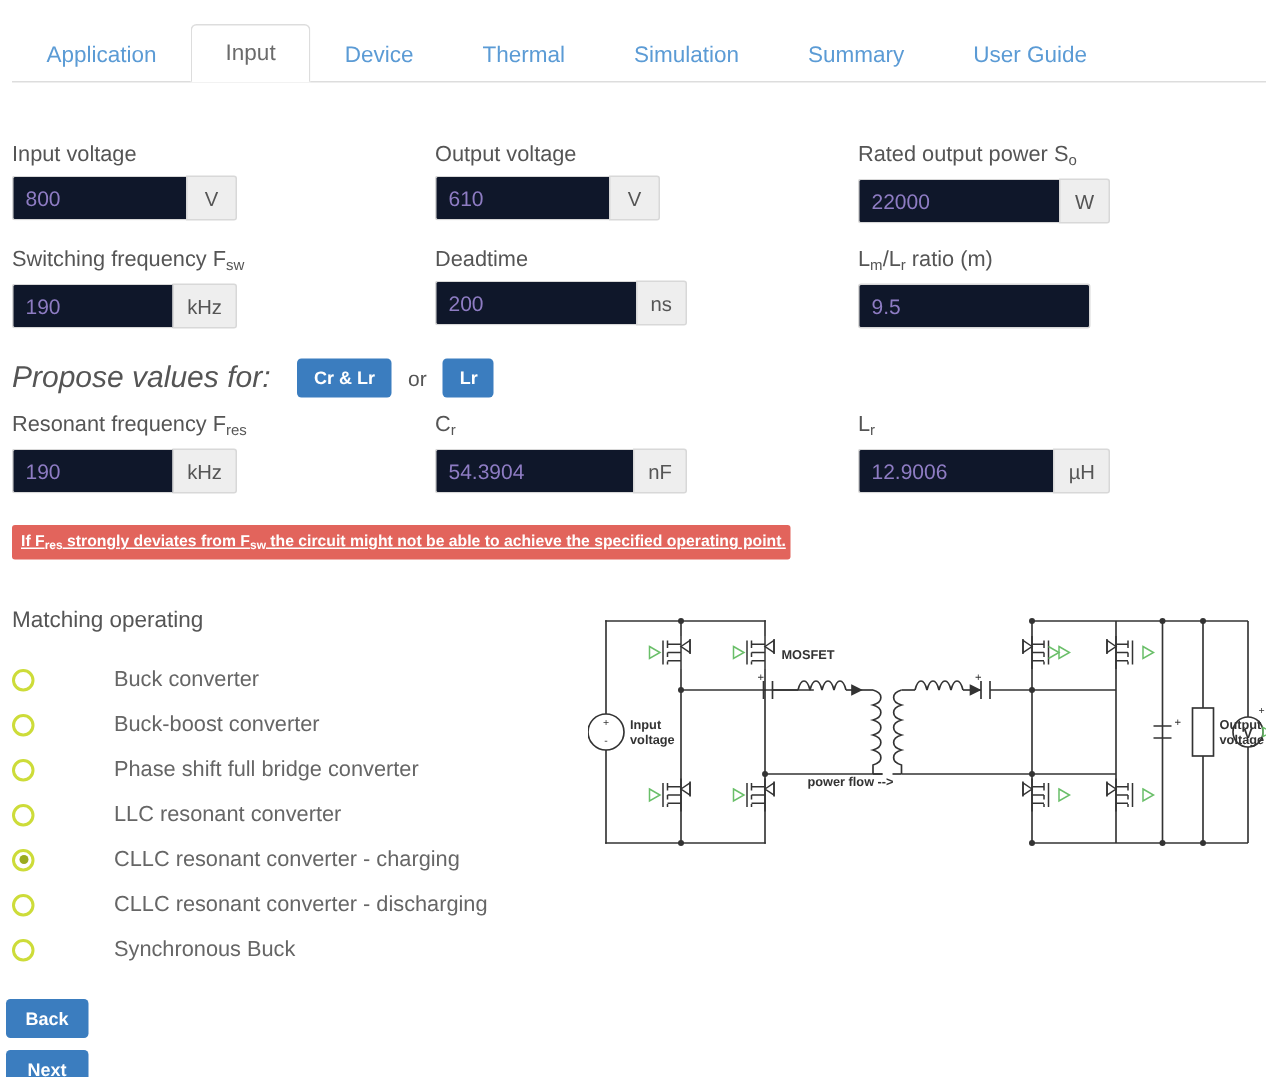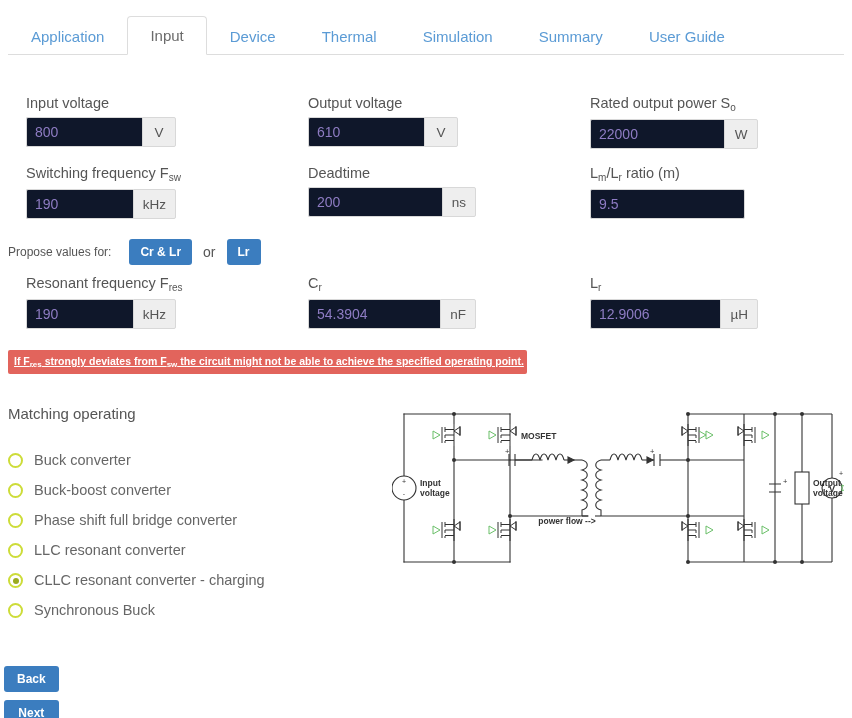--- a/index.html
+++ b/index.html
@@ -47,21 +47,21 @@
     border: 1px solid #dddddd;
     border-bottom: 1px solid #ffffff;
     border-top-left-radius: 4px;
     border-top-right-radius: 4px;
   }
 
   
   .form-area {
     position: absolute;
     top: 94px;
-    left: 18px;
+    left: 0;
     width: 791px;
   }
   .row {
     position: relative;
     height: 70px;
   }
   .cell {
     position: absolute;
     top: 0;
   }
@@ -128,23 +128,24 @@
   
   .propose-row {
     position: absolute;
     top: 238px;
     left: 8px;
     display: flex;
     align-items: center;
     height: 28px;
   }
   .propose-label {
-    font-size: 12px;
+    font-size: 20px;
     color: #555555;
     margin-right: 18px;
+    font-style: italic;
   }
   .btn-blue {
     background: #3b7dbf;
     color: #ffffff;
     border: none;
     border-radius: 3px;
     font-family: "Liberation Sans", sans-serif;
     font-size: 12px;
     font-weight: bold;
     padding: 6px 11px;
@@ -191,23 +192,24 @@
     color: #555555;
   }
   .radio-list {
     position: absolute;
     top: 438px;
     left: 8px;
     width: 360px;
   }
   .radio-item {
     display: flex;
-    align-items: flex-end;
+    align-items: center;
     height: 30px;
     cursor: pointer;
+    gap: 42px;
   }
   .radio-mark {
     width: 15px;
     height: 15px;
     border-radius: 50%;
     border: 2px solid #cddc39;
     box-sizing: border-box;
     margin-right: 11px;
     flex: 0 0 auto;
     position: relative;
@@ -366,20 +368,24 @@
     <span class="radio-mark"></span>
     <span class="radio-label">Phase shift full bridge converter</span>
   </div>
   <div class="radio-item">
     <span class="radio-mark"></span>
     <span class="radio-label">LLC resonant converter</span>
   </div>
   <div class="radio-item checked">
     <span class="radio-mark"></span>
     <span class="radio-label">CLLC resonant converter - charging</span>
+  </div>
+  <div class="radio-item">
+    <span class="radio-mark"></span>
+    <span class="radio-label">CLLC resonant converter - discharging</span>
   </div>
   <div class="radio-item">
     <span class="radio-mark"></span>
     <span class="radio-label">Synchronous Buck</span>
   </div>
 </div>
 
 <div class="circuit">
 <svg width="452" height="168" viewBox="0 0 452 168" xmlns="http://www.w3.org/2000/svg">
   <g stroke="#333333" stroke-width="1.1" fill="none" stroke-linecap="square">

